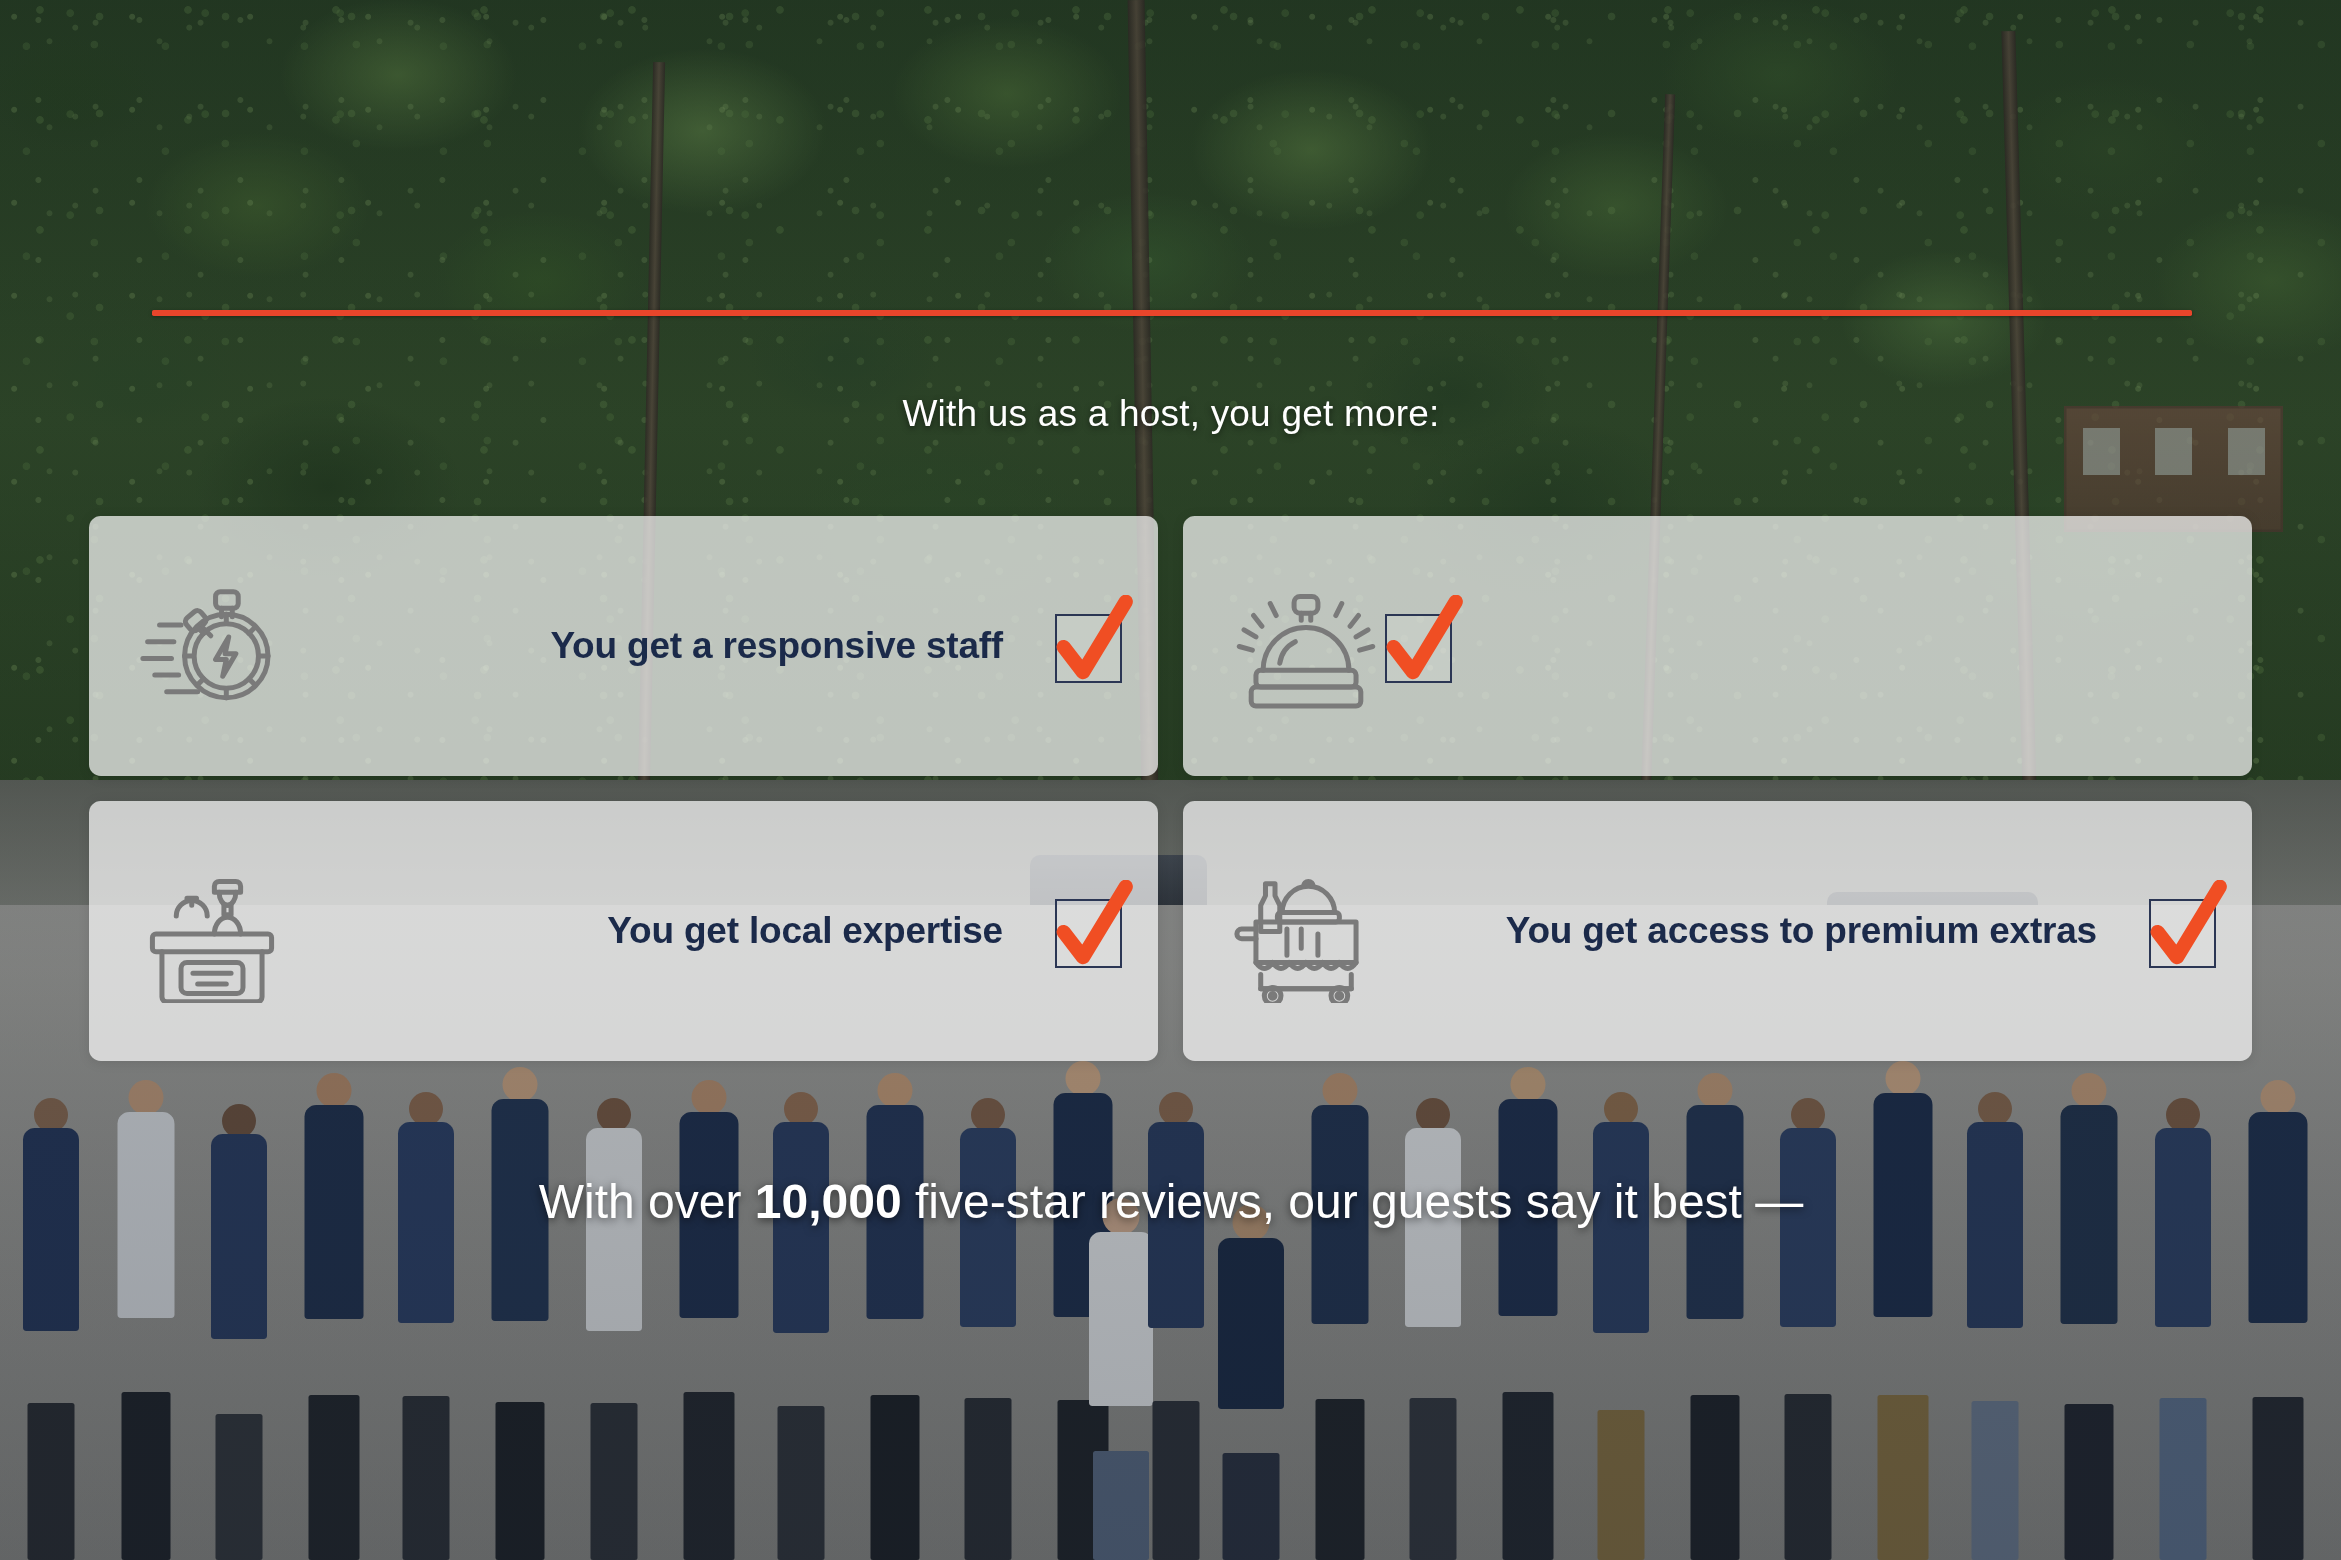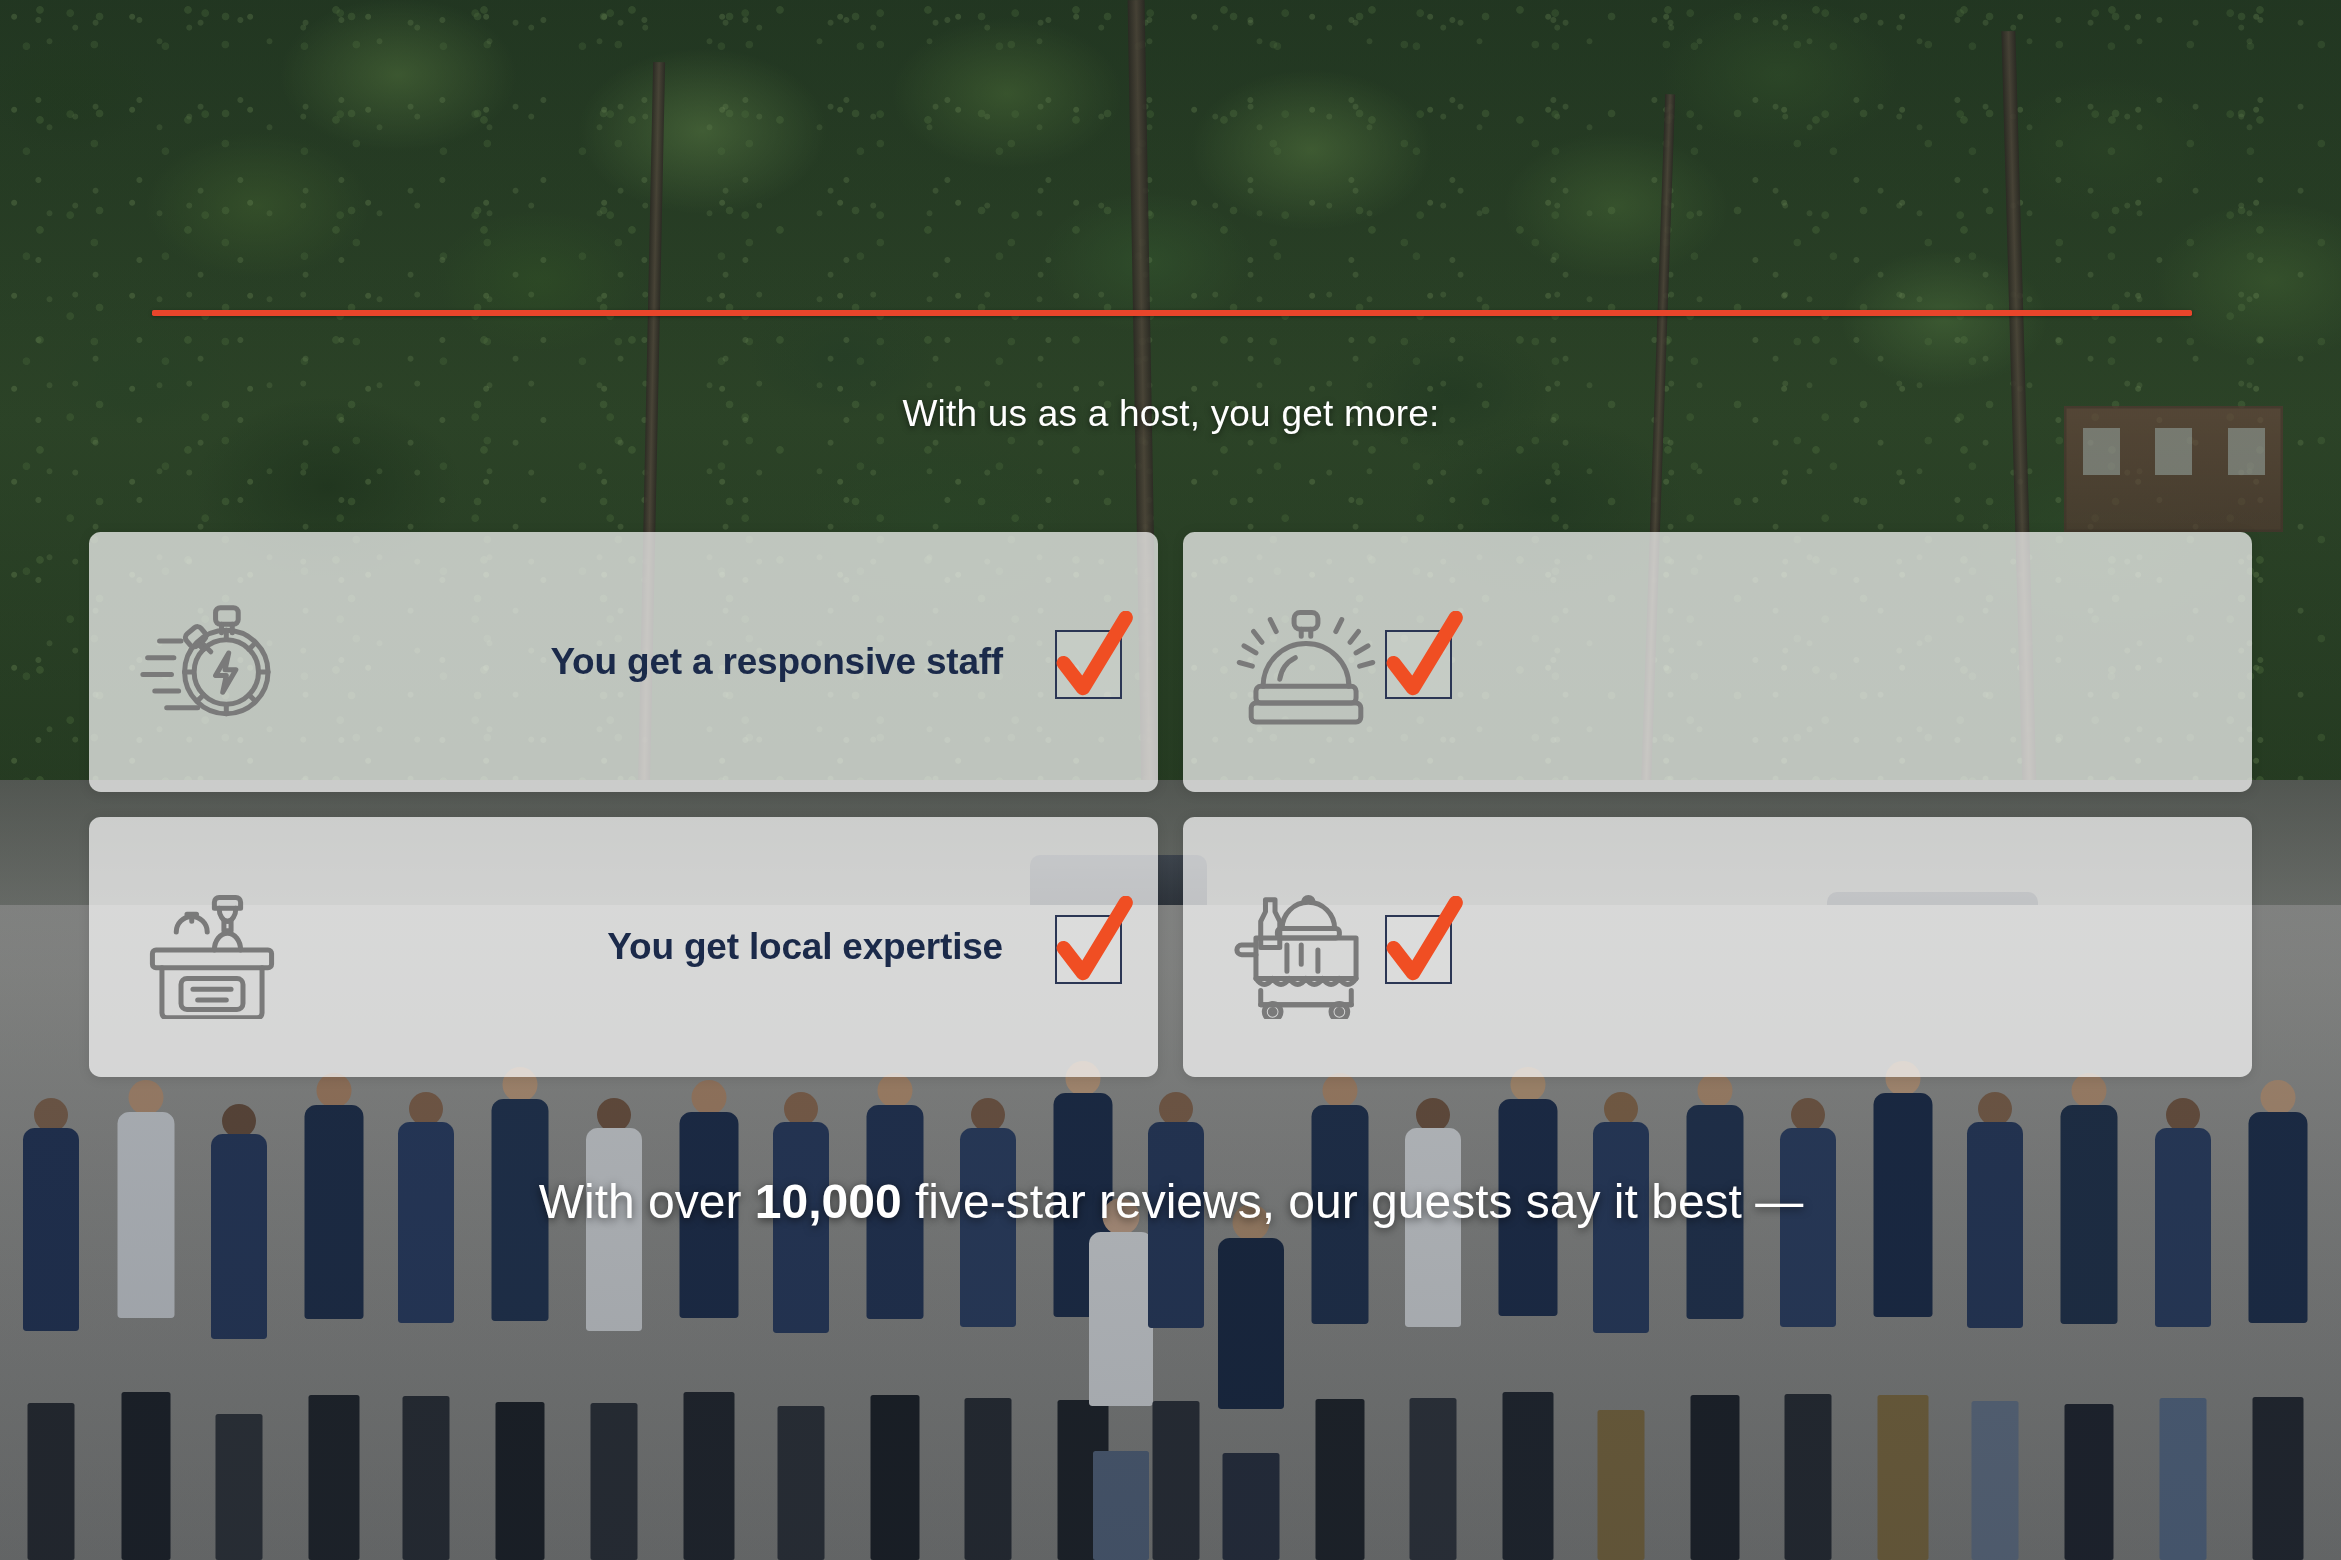--- a/index.html
+++ b/index.html
@@ -139,21 +139,21 @@
   }
 
   .subhead {
     position:absolute; left:0; top:393px; width:100%;
     text-align:center; color:#ffffff;
     font-size:37px; font-weight:400; letter-spacing:0.2px;
     text-shadow:0 1.7px 6.7px rgba(0,0,0,.5);
   }
 
   .cards {
-    position:absolute; left:89px; top:532px;
+    position:absolute; left:89px; top:516px;
     width:2163px;
     display:grid; grid-template-columns:1fr 1fr;
     column-gap:45px; row-gap:36px;gap:25px;
   }
   .card {
     position:relative;
     height:260px;
     border-radius:11.8px;
     background:rgba(250,250,250,.72);
     display:flex; align-items:center;
@@ -458,20 +458,21 @@
             <path d="M44 58 v22 M56 58 v16 M70 62 v18"></path>
 
             <path d="M22 96 v12 h76 v-12"></path>
             <path d="M22 108 h76"></path>
             <circle cx="32" cy="114" r="7"></circle>
               <circle cx="32" cy="114" r="2"></circle>
             <circle cx="88" cy="114" r="7"></circle>
               <circle cx="88" cy="114" r="2"></circle>
           </svg>
         </div>
+        <div class="card-label">You get access to premium extras</div>
         <div class="checkbox">
           <div class="box"></div>
           <svg viewBox="0 0 108 118">
             <path d="M22 62 L45 92 L96 8" fill="none" stroke="#F04E23" stroke-width="17" stroke-linecap="round" stroke-linejoin="round"></path>
           </svg>
         </div>
       </div>
 
     </div>
 

